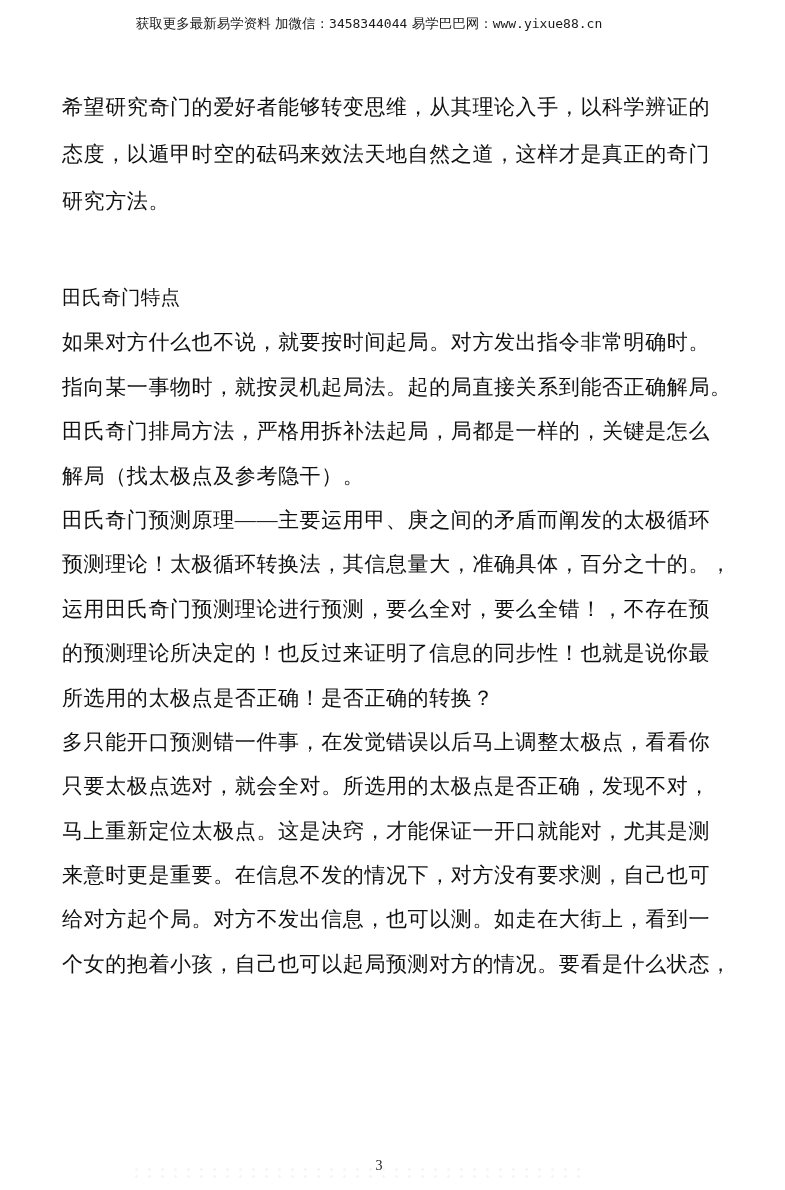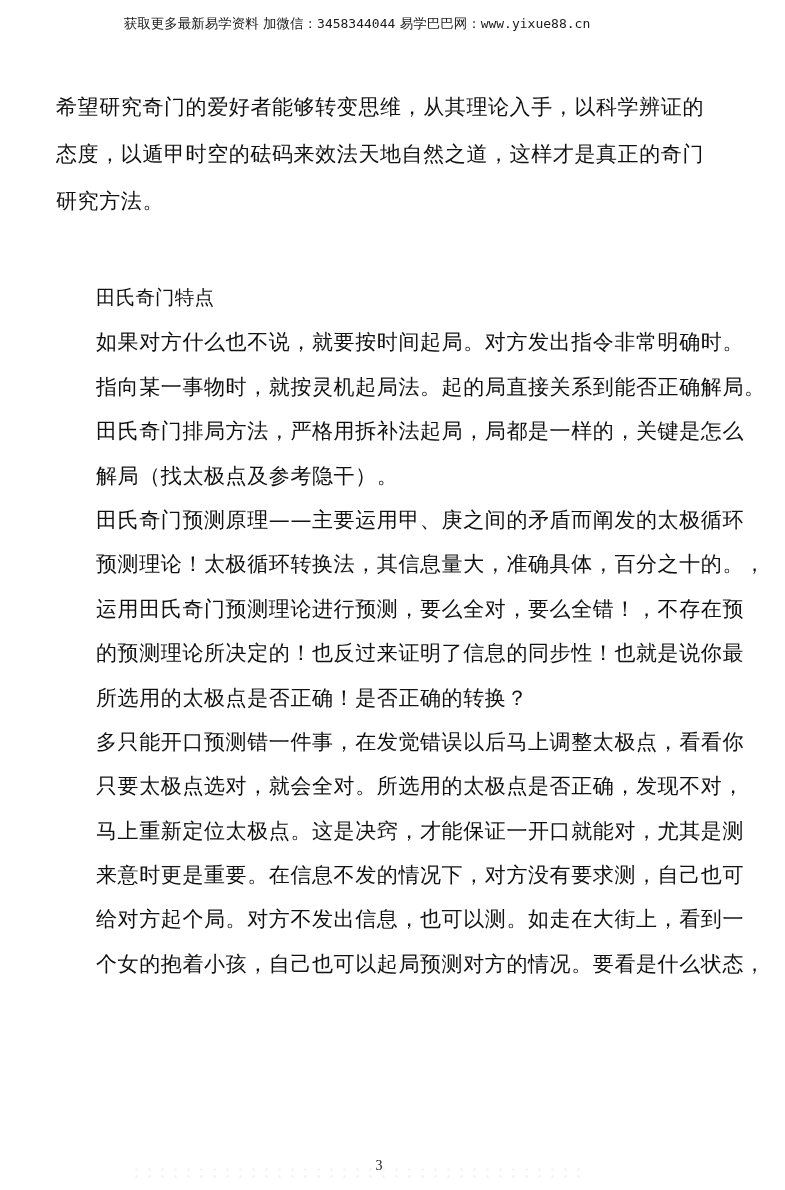--- a/index.html
+++ b/index.html
@@ -11,36 +11,37 @@
       width: 785px;
       height: 1190px;
       position: relative;
       overflow: hidden;
       font-family: "DejaVu Sans", "Liberation Sans", sans-serif;
       color: #111111;
     }
     .header-banner {
       position: absolute;
       top: 14px;
-      left: 0;
+      left: 12px;
       width: 714px;
       text-align: center;
       font-size: 13.5px;
       line-height: 18px;
       color: #1a1a1a;
       letter-spacing: 0px;
     }
     .header-banner .mono {
       font-family: "DejaVu Sans Mono", "Liberation Mono", monospace;
       font-size: 13px;
     }
     .page-body {
       position: absolute;
-      left: 56px;
+      left: 62px;
       width: 640px;
+      font-family: Liberation Serif, serif;
     }
     .para-intro {
       top: 93px;
     }
     .line {
       display: block;
       white-space: nowrap;
       font-size: 21px;
       letter-spacing: 0.6px;
       color: #111;
@@ -48,21 +49,20 @@
     .intro-line {
       height: 47px;
       line-height: 28px;
     }
     .section-block {
       top: 284px;
     }
     .sec-line {
       height: 44.4px;
       line-height: 28px;
-      margin-left: 40px;
     }
     .heading {
       font-size: 19.5px;
       letter-spacing: 0.2px;
     }
     .page-number {
       position: absolute;
       top: 1158px;
       left: 372px;
       width: 14px;

